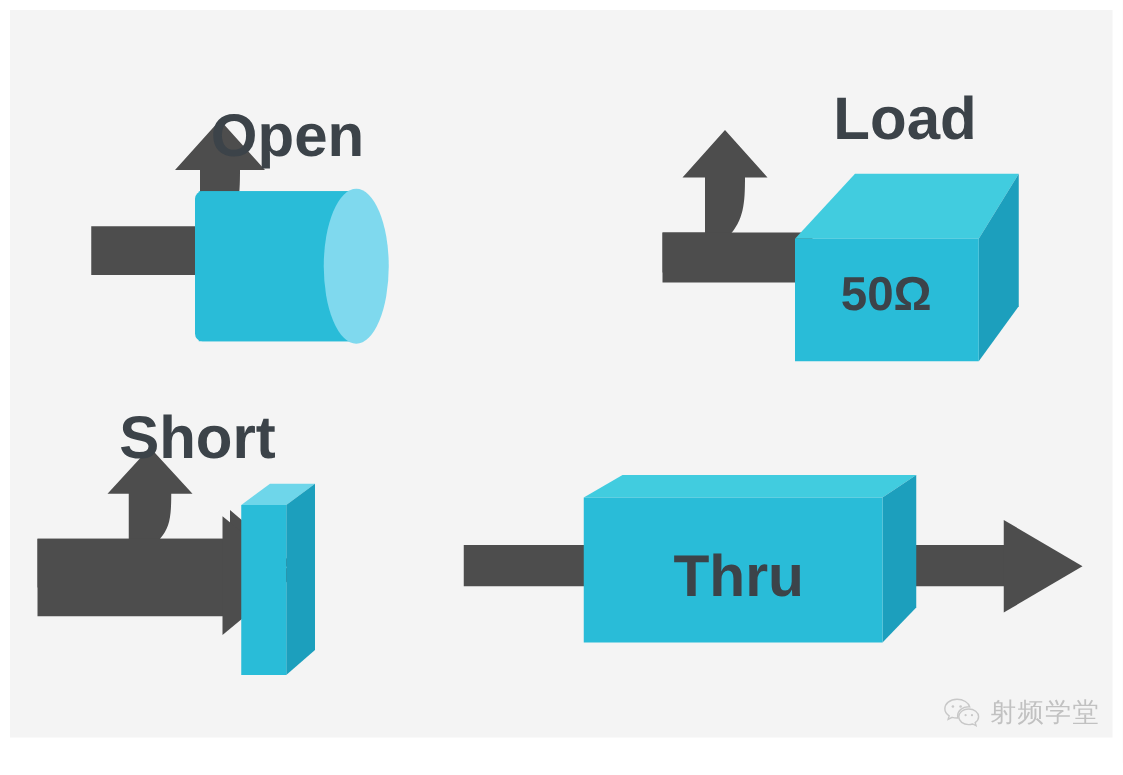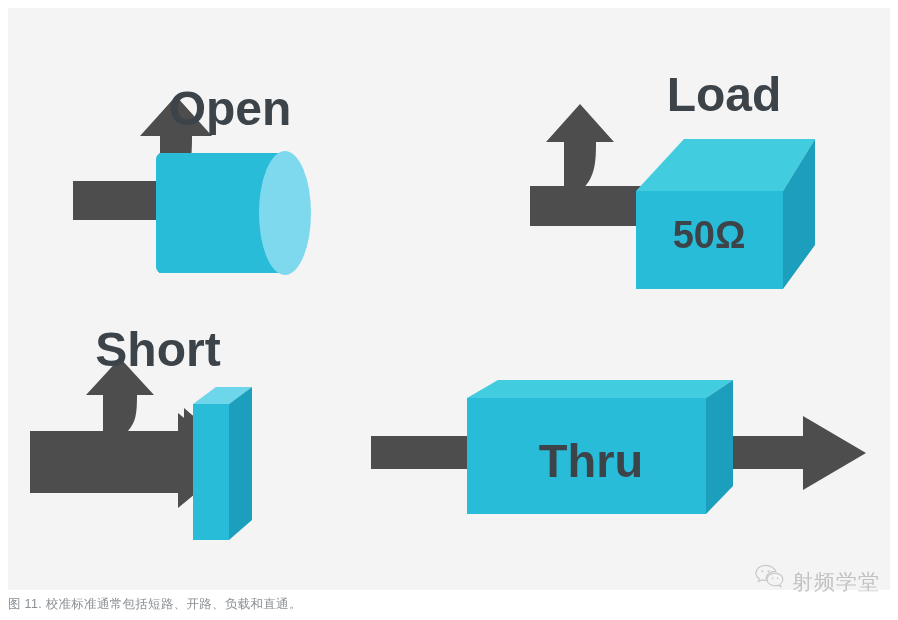--- a/index.html
+++ b/index.html
@@ -53,21 +53,20 @@
     display: flex;
     align-items: center;
     gap: 7px;
     opacity: 0.42;
   }
   .watermark .wm-text {
     font-size: 21px;
     color: #7d7d7d;
     font-family: "DejaVu Sans", sans-serif;
     letter-spacing: 1px;
-    margin-top: 12px;
   }
   .wm-icon {
     width: 30px;
     height: 26px;
   }
 </style>
 </head>
 <body>
 
 <div class="figure-wrap">
@@ -168,15 +167,14 @@
       <path d="M12 2 C5.5 2 1 6 1 10.6 c0 2.6 1.5 4.9 3.9 6.4 L4 20.2 l3.6-1.8 c1.3 0.4 2.8 0.6 4.4 0.6 c0.3 0 0.6 0 0.9 0 c-0.2-0.7-0.3-1.4-0.3-2.1 c0-4.5 4.4-8.1 9.8-8.1 c0.4 0 0.7 0 1.1 0.1 C22.6 5.1 17.8 2 12 2 Z" fill="none" stroke="#8d8d8d" stroke-width="1.3"></path>
       <circle cx="8.3" cy="8.6" r="1.2" fill="#8d8d8d"></circle>
       <circle cx="15.3" cy="8.6" r="1.2" fill="#8d8d8d"></circle>
       <path d="M22.6 10.8 c-5 0-9 3.2-9 7.1 c0 3.9 4 7.1 9 7.1 c1.2 0 2.4-0.2 3.5-0.6 l3.2 1.6 l-0.8-2.8 c1.9-1.3 3.1-3.2 3.1-5.3 C31.6 14 27.6 10.8 22.6 10.8 Z" fill="none" stroke="#8d8d8d" stroke-width="1.3"></path>
       <circle cx="19.8" cy="16.4" r="1" fill="#8d8d8d"></circle>
       <circle cx="25.6" cy="16.4" r="1" fill="#8d8d8d"></circle>
     </svg>
     <span class="wm-text">射频学堂</span>
   </div>
 
-  <div class="caption">图 11. 校准标准通常包括短路、开路、负载和直通。</div>
 
 </div>
 
 </body></html>

